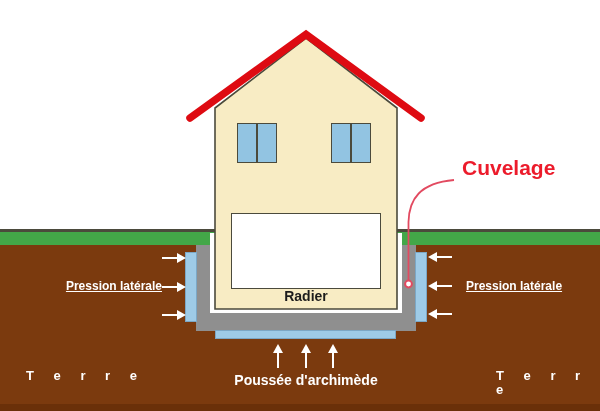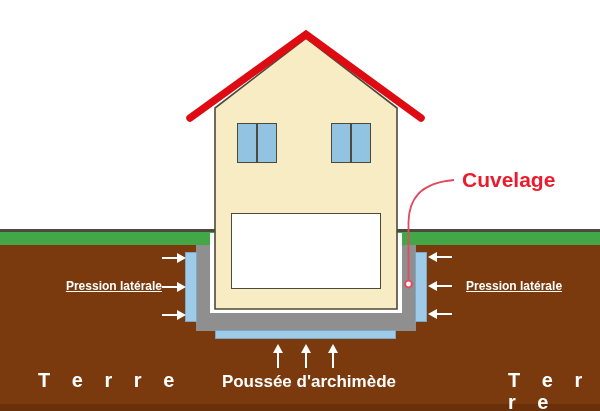--- a/index.html
+++ b/index.html
@@ -33,29 +33,29 @@
   #window-right { left:331px; }
   .mullion { position:absolute; left:50%; top:0; width:1.6px; height:100%;
              margin-left:-0.8px; background:var(--outline_dark); }
   #basement-room { left:231px; top:213px; width:150px; height:76px; background:#fff;
                    border:1.6px solid var(--outline_dark); box-sizing:border-box; }
 
   
   .lbl { position:absolute; font-weight:bold; line-height:1.1; }
   #radier-label   { left:231px; top:289px; width:150px; text-align:center;
                     font-size:14px; color:var(--radier_text); }
-  #cuvelage-label { left:462px; top:168px; font-size:21px; color:var(--label_red); }
+  #cuvelage-label { left:462px; top:156px; font-size:21px; color:var(--label_red); }
   .pression { font-size:12px; color:var(--text_white);text-decoration:underline; }
   #pression-left  { left:20px;  top:280px; width:142px; text-align:right; }
   #pression-right { left:466px; top:280px; width:142px; text-align:left; }
-  .terre { font-size:20px; color:var(--text_white); letter-spacing:8px;margin-left:12px; }
+  .terre { font-size:13px; color:var(--text_white); letter-spacing:8px; }
   #terre-left  { left:26px;  top:369px; }
   #terre-right { left:496px; top:369px; }
-  #poussee-label { left:216px; top:373px; width:180px; text-align:right;
-                   font-size:17px; color:var(--text_white); }
+  #poussee-label { left:216px; top:373px; width:180px; text-align:center;
+                   font-size:14px; color:var(--text_white); }
 
   
   .arrow-right, .arrow-left { position:absolute; display:flex; align-items:center; height:11px; }
   .shaft-h { width:15px; height:2.6px; background:var(--text_white); }
   .head-right { width:0; height:0; border-top:5.5px solid transparent;
                 border-bottom:5.5px solid transparent; border-left:9px solid var(--text_white); }
   .head-left  { width:0; height:0; border-top:5.5px solid transparent;
                 border-bottom:5.5px solid transparent; border-right:9px solid var(--text_white); }
   .arrow-up { position:absolute; display:flex; flex-direction:column; align-items:center; width:11px; }
   .head-up  { width:0; height:0; border-left:5.5px solid transparent;
@@ -90,20 +90,21 @@
   </svg>
 
   <div class="abs window" id="window-left">
     <div class="mullion"></div>
   </div>
   <div class="abs window" id="window-right">
     <div class="mullion"></div>
   </div>
   <div class="abs" id="basement-room"></div>
 
+  <div class="lbl" id="radier-label">Radier</div>
   <div class="lbl" id="cuvelage-label">Cuvelage</div>
   <div class="lbl pression" id="pression-left">Pression latérale</div>
   <div class="lbl pression" id="pression-right">Pression latérale</div>
   <div class="lbl terre" id="terre-left">T e r r e</div>
   <div class="lbl terre" id="terre-right">T e r r e</div>
   <div class="lbl" id="poussee-label">Poussée d'archimède</div>
 
   <div class="arrow-right" style="left:162px; top:252.5px;">
     <div class="shaft-h"></div>
       <div class="head-right"></div>

